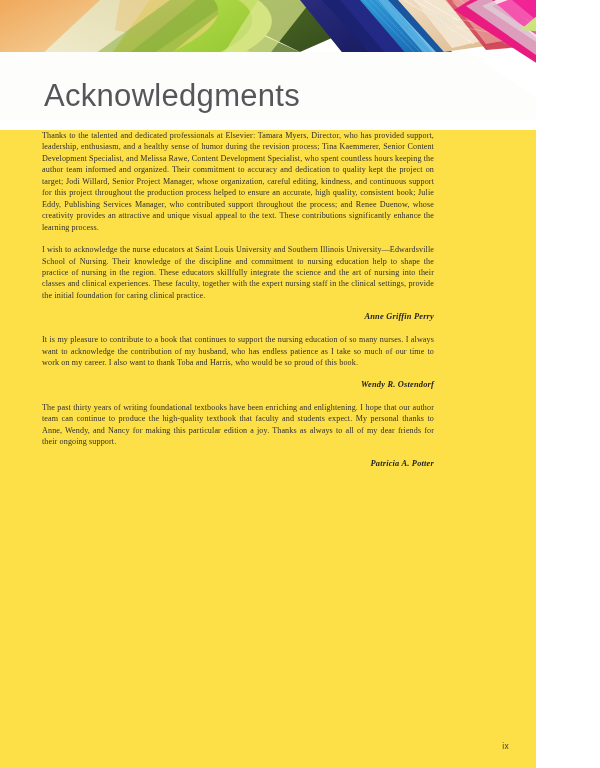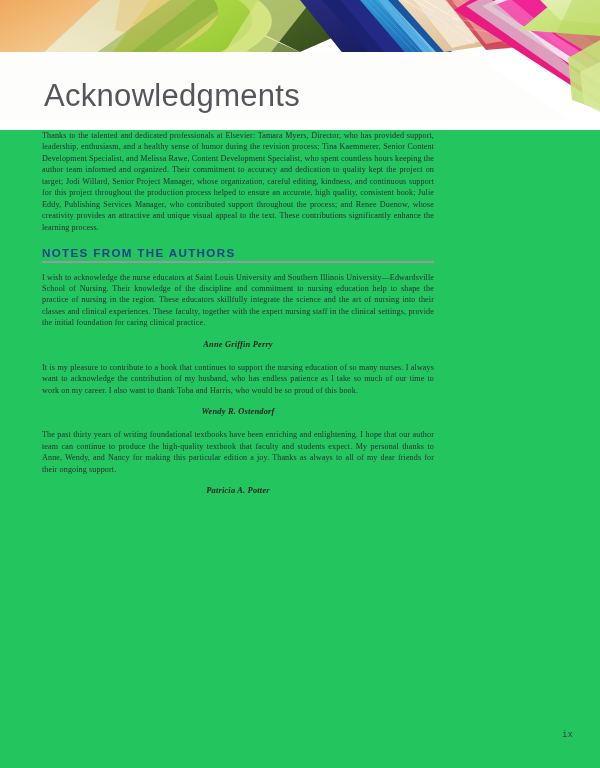--- a/index.html
+++ b/index.html
@@ -2,23 +2,23 @@
 <html><head>
 <meta charset="utf-8">
 <style>
   html, body {
     margin: 0;
     padding: 0;
     background: #ffffff;
   }
   .page {
     position: relative;
-    width: 600px;
+    width: 536px;
     height: 768px;
-    background: #22c55e;
+    background: #fde047;
     overflow: hidden;
     font-family: "Liberation Sans", sans-serif;
   }
 
   
   .banner {
     position: absolute;
     left: 0;
     top: 0;
     width: 600px;
@@ -82,30 +82,30 @@
   
   .note-block { margin-bottom: 13px; }
   .note-block:last-child { margin-bottom: 0; }
   .signature {
     margin: 1px 0 0 0;
     font-family: "Liberation Serif", serif;
     font-style: italic;
     font-weight: bold;
     font-size: 8.4px;
     color: #232326;
-    text-align: center;
+    text-align: right;
     letter-spacing: 0.2px;
   }
 
   
   .folio {
     position: absolute;
     right: 27px;
-    bottom: 28px;
-    font-family: Liberation Mono, monospace;
+    bottom: 17px;
+    font-family: Liberation Sans, sans-serif;
     font-size: 8.4px;
     color: #3a3a3d;
     letter-spacing: 0.3px;
   }
 </style>
 </head>
 <body>
 
 <div class="page">
 
@@ -235,24 +235,20 @@
       <polygon points="470,52 572,122 600,122 600,112 486,50" fill="#ffffff" opacity="0"></polygon>
     </svg>
   </div>
 
   <div class="page-title">Acknowledgments</div>
 
   <div class="content">
 
     <p class="body">Thanks to the talented and dedicated professionals at Elsevier: Tamara Myers, Director, who has provided support, leadership, enthusiasm, and a healthy sense of humor during the revision process; Tina Kaemmerer, Senior Content Development Specialist, and Melissa Rawe, Content Development Specialist, who spent countless hours keeping the author team informed and organized. Their commitment to accuracy and dedication to quality kept the project on target; Jodi Willard, Senior Project Manager, whose organization, careful editing, kindness, and continuous support for this project throughout the production process helped to ensure an accurate, high quality, consistent book; Julie Eddy, Publishing Services Manager, who contributed support throughout the process; and Renee Duenow, whose creativity provides an attractive and unique visual appeal to the text. These contributions significantly enhance the learning process.</p>
 
-    <div class="section-head-wrap">
-      <div class="section-head">NOTES FROM THE AUTHORS</div>
-      <div class="section-rule"></div>
-    </div>
 
     <div class="note-block">
       <p class="body">I wish to acknowledge the nurse educators at Saint Louis University and Southern Illinois University—Edwardsville School of Nursing. Their knowledge of the discipline and commitment to nursing education help to shape the practice of nursing in the region. These educators skillfully integrate the science and the art of nursing into their classes and clinical experiences. These faculty, together with the expert nursing staff in the clinical settings, provide the initial foundation for caring clinical practice.</p>
       <p class="signature">Anne Griffin Perry</p>
     </div>
 
     <div class="note-block">
       <p class="body">It is my pleasure to contribute to a book that continues to support the nursing education of so many nurses. I always want to acknowledge the contribution of my husband, who has endless patience as I take so much of our time to work on my career. I also want to thank Toba and Harris, who would be so proud of this book.</p>
       <p class="signature">Wendy R. Ostendorf</p>
     </div>

